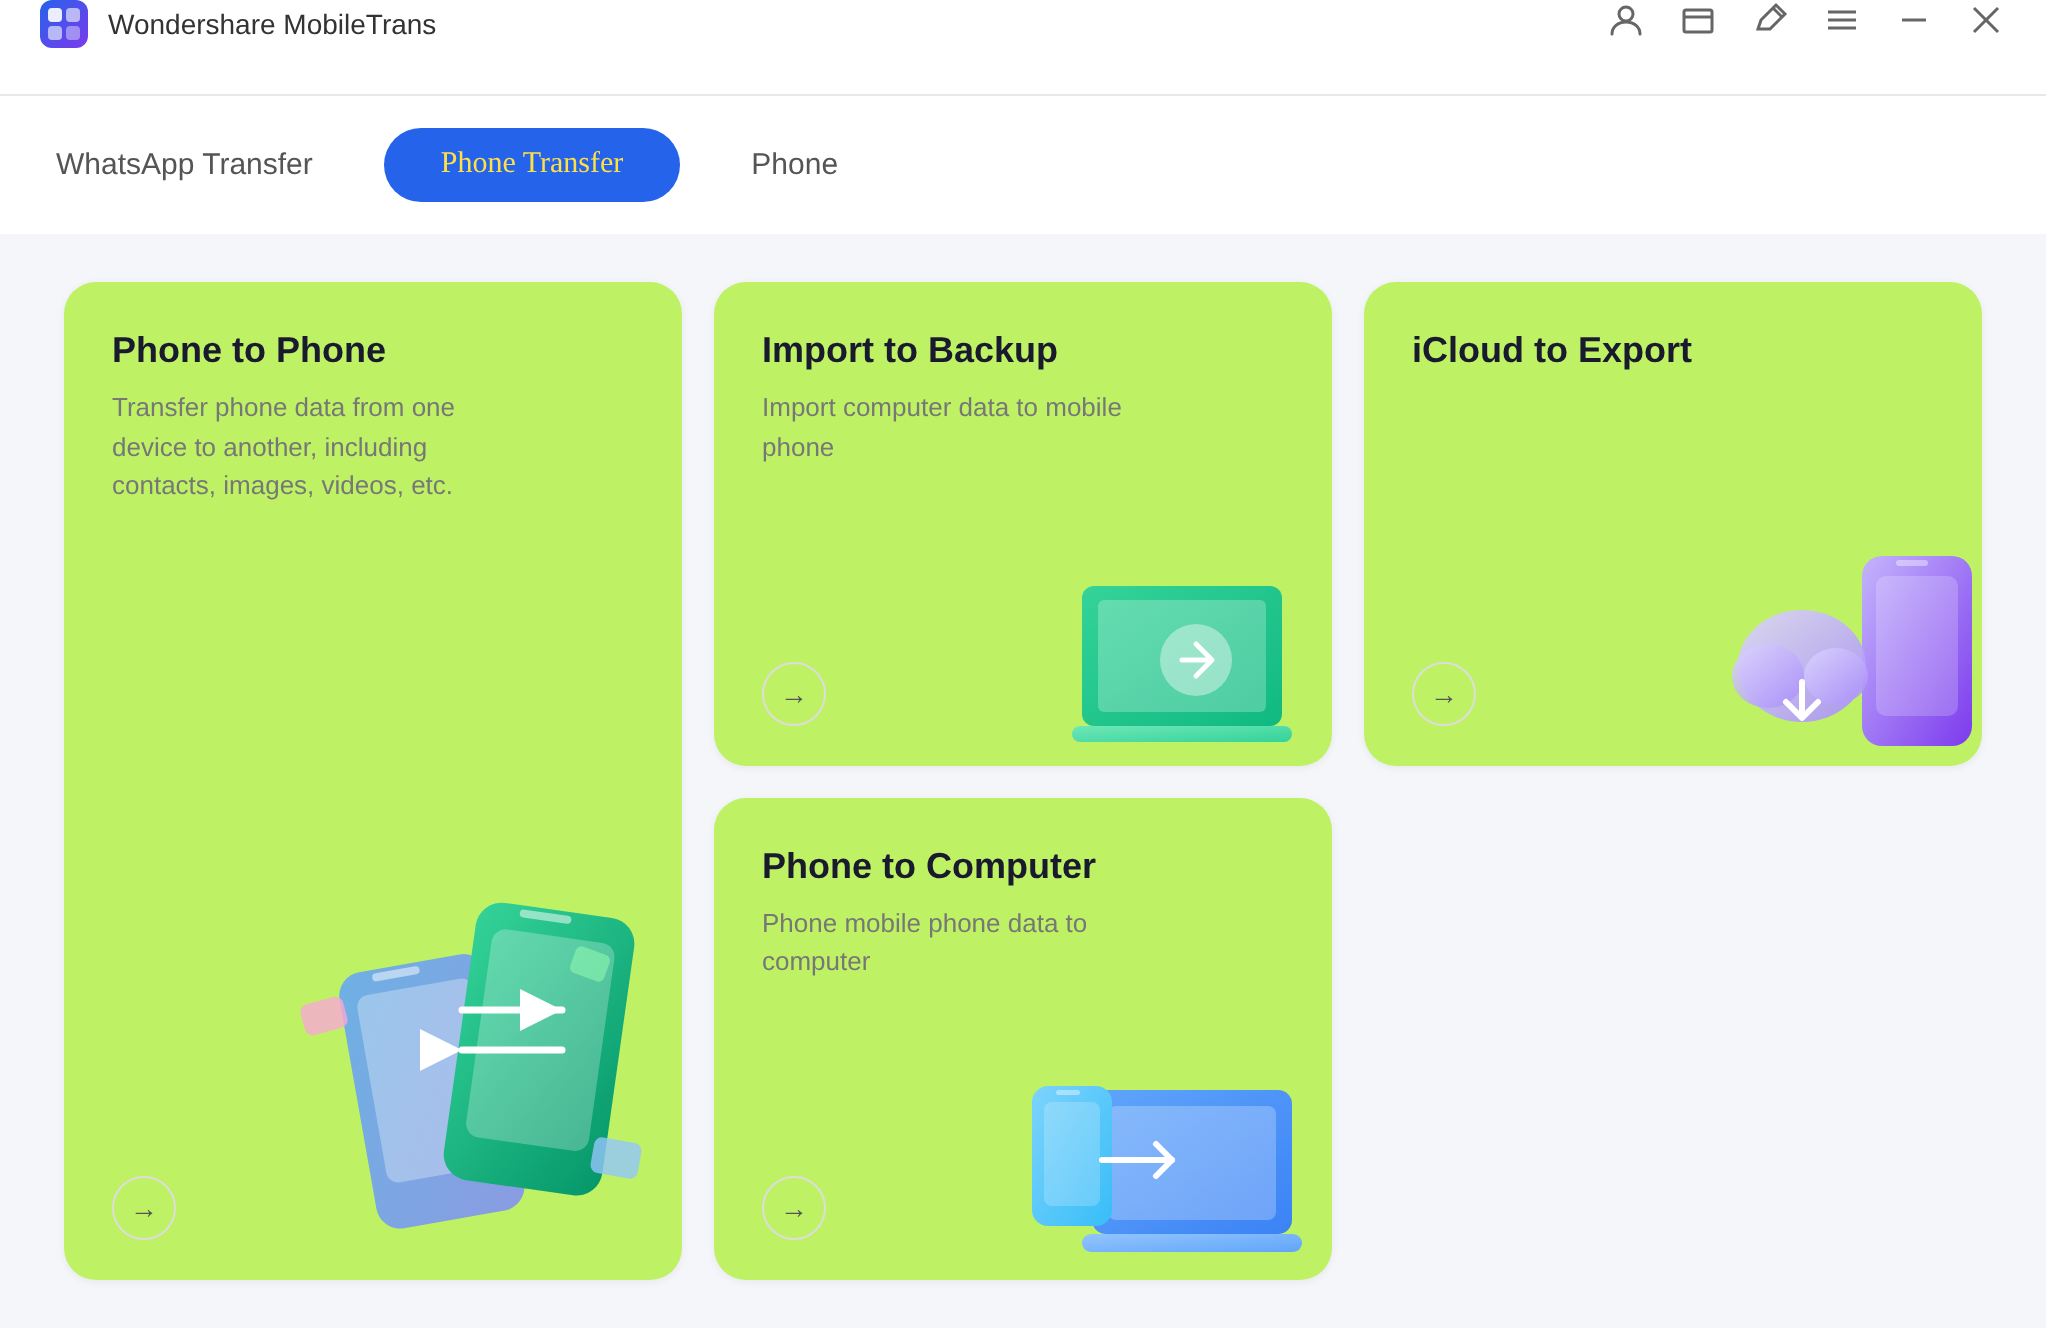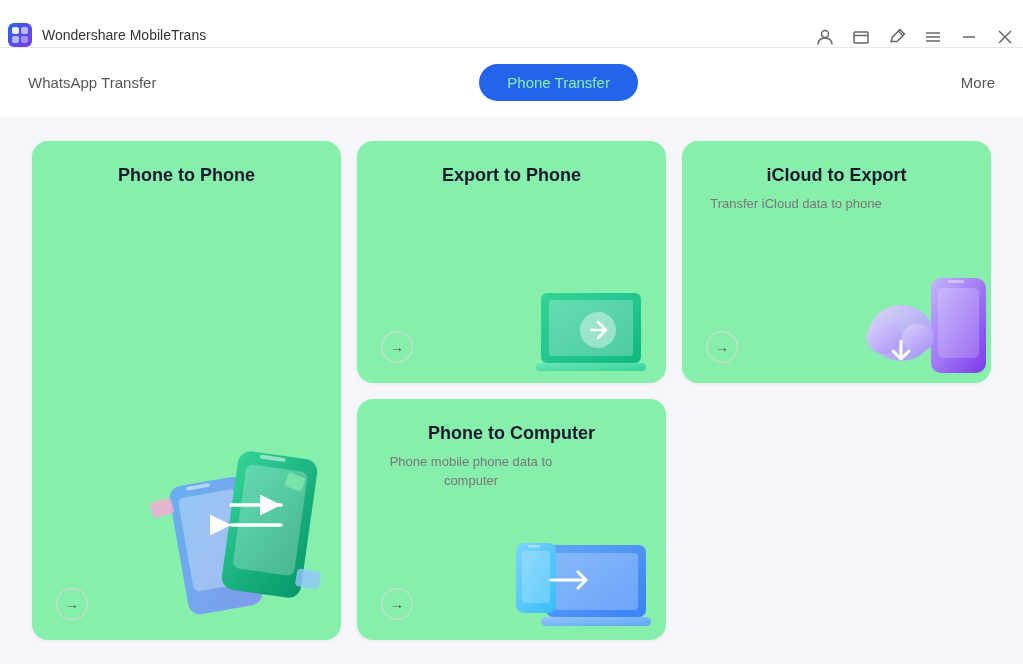--- a/index.html
+++ b/index.html
@@ -11,23 +11,23 @@
       overflow: hidden;
       display: flex;
       flex-direction: column;
     }
 
     
     .title-bar {
       background: #ffffff;
       height: 48px;
       display: flex;
-      align-items: flex-end;
+      align-items: flex-start;
       justify-content: space-between;
-      padding: 0 8px;
+      padding: 0 20px;
       border-bottom: 1px solid #e8e8e8;
       -webkit-app-region: drag;
       flex-shrink: 0;
     }
     .title-bar-left {
       display: flex;
       align-items: center;
       gap: 10px;
     }
     .app-icon {
@@ -61,69 +61,69 @@
       display: flex;
       align-items: center;
       justify-content: center;
     }
 
     
     .nav-bar {
       background: #ffffff;
       padding: 16px 0 0 0;
       display: flex;
-      justify-content: space-between;
+      justify-content: flex-start;
       gap: 8px;
       flex-shrink: 0;
       padding-bottom: 16px;
     }
     .nav-tab {
       padding: 10px 28px;
       border-radius: 24px;
       font-size: 15px;
       font-weight: 500;
       cursor: pointer;
       border: none;
       outline: none;
       transition: background 0.2s;
     }
     .nav-tab.inactive {
       background: transparent;
       color: #555;
     }
     .nav-tab.active {
       background: #2563eb;
-      color: #86efac;
+      color: #fde047;
+      font-family: Liberation Serif, serif;
     }
 
     
     .main-content {
       flex: 1;
       padding: 24px 32px;
       overflow: hidden;
     }
     .cards-grid {
       display: grid;
       grid-template-columns: 1fr 1fr 1fr;
       grid-template-rows: 1fr 1fr;
       gap: 16px;
       height: 100%;
     }
 
     
     .card {
-      background: #86efac;
+      background: #bef264;
       border-radius: 16px;
       padding: 24px;
       position: relative;
       overflow: hidden;
       cursor: pointer;
       transition: box-shadow 0.2s;
       box-shadow: 0 1px 4px rgba(0,0,0,0.06);
-      text-align: center;
     }
     .card-large {
       grid-row: span 2;
     }
     .card-title {
       font-size: 18px;
       font-weight: 700;
       color: #1a1a2e;
       margin-bottom: 8px;
     }
@@ -231,28 +231,29 @@
         <line x1="3" y1="3" x2="15" y2="15" stroke="#666" stroke-width="1.5"></line>
         <line x1="15" y1="3" x2="3" y2="15" stroke="#666" stroke-width="1.5"></line>
       </svg>
     </div>
   </div>
 </div>
 
 <div class="nav-bar">
   <button class="nav-tab inactive">WhatsApp Transfer</button>
   <button class="nav-tab active">Phone Transfer</button>
-  <button class="nav-tab inactive">More</button>
+  <button class="nav-tab inactive">Phone</button>
 </div>
 
 <div class="main-content">
   <div class="cards-grid">
 
     <div class="card card-large">
       <div class="card-title">Phone to Phone</div>
+      <div class="card-desc">Transfer phone data from one device to another, including contacts, images, videos, etc.</div>
 
       <div class="card-illustration phone-to-phone-illus">
         <svg width="200" height="220" viewBox="0 0 200 220" fill="none">
 
           <g transform="translate(20, 40) rotate(-10, 60, 100)">
             <rect x="20" y="20" width="75" height="130" rx="12" fill="url(#bluePhone)" opacity="0.85"></rect>
             <rect x="28" y="32" width="59" height="95" rx="6" fill="rgba(255,255,255,0.3)"></rect>
             <rect x="38" y="22" width="24" height="4" rx="2" fill="rgba(255,255,255,0.5)"></rect>
           </g>
 
@@ -288,21 +289,22 @@
             <marker id="arrowL" markerWidth="8" markerHeight="8" refX="0" refY="3" orient="auto">
               <path d="M 6 0 L 0 3 L 6 6 Z" fill="white"></path>
             </marker>
           </defs>
         </svg>
       </div>
       <div class="card-arrow">→</div>
     </div>
 
     <div class="card">
-      <div class="card-title">Export to Phone</div>
+      <div class="card-title">Import to Backup</div>
+      <div class="card-desc">Import computer data to mobile phone</div>
       <div class="card-illustration import-illus">
         <svg width="150" height="130" viewBox="0 0 150 130" fill="none">
 
           <g transform="translate(10, 10)">
             <rect x="5" y="20" width="100" height="70" rx="6" fill="url(#tealLaptop)"></rect>
             <rect x="13" y="27" width="84" height="56" rx="3" fill="rgba(255,255,255,0.25)"></rect>
             <rect x="0" y="90" width="110" height="8" rx="4" fill="url(#tealLaptopBase)"></rect>
           </g>
 
           <g transform="translate(50, 45)">
@@ -319,21 +321,20 @@
               <stop offset="100%" stop-color="#34d399"></stop>
             </linearGradient>
           </defs>
         </svg>
       </div>
       <div class="card-arrow">→</div>
     </div>
 
     <div class="card">
       <div class="card-title">iCloud to Export</div>
-      <div class="card-desc">Transfer iCloud data to phone</div>
       <div class="card-illustration icloud-illus">
         <svg width="140" height="130" viewBox="0 0 140 130" fill="none">
 
           <g transform="translate(65, 10)">
             <rect x="5" y="5" width="55" height="95" rx="10" fill="url(#purplePhone)"></rect>
             <rect x="12" y="15" width="41" height="70" rx="5" fill="rgba(255,255,255,0.2)"></rect>
             <rect x="22" y="7" width="16" height="3" rx="1.5" fill="rgba(255,255,255,0.4)"></rect>
           </g>
 
           <g transform="translate(5, 20)">

